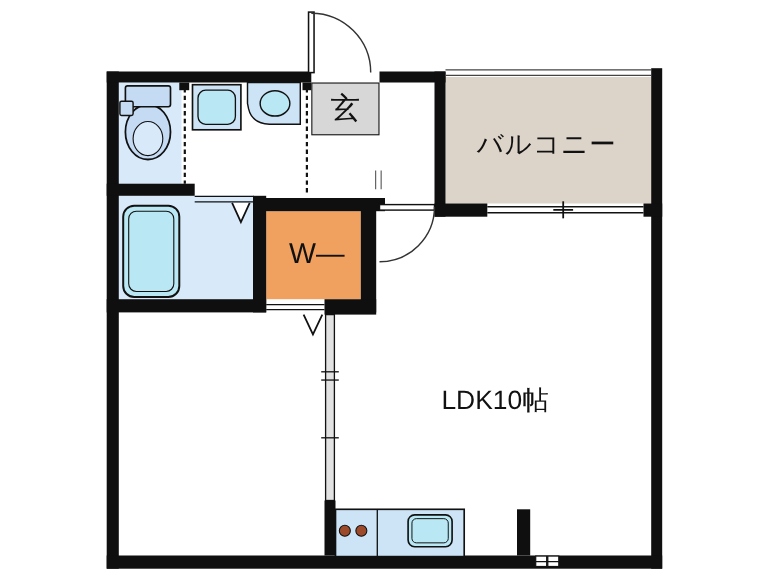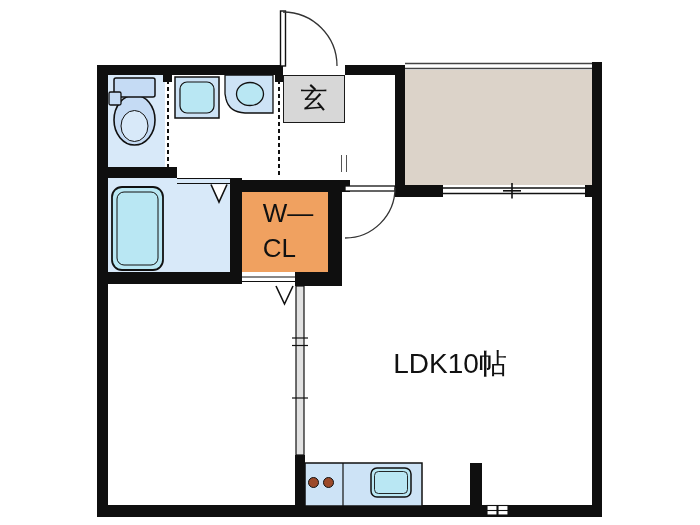--- a/index.html
+++ b/index.html
@@ -7,21 +7,21 @@
         font-family:"Liberation Sans","DejaVu Sans",sans-serif;}
   .floor{position:absolute;z-index:1;}
   .mat{position:absolute;z-index:2;box-sizing:border-box;border:1.5px solid #1a1a1a;}
   .wall{position:absolute;background:var(--wall,#0f0f0f);z-index:3;}
   svg.overlay{position:absolute;left:0;top:0;z-index:4;pointer-events:none;}
   .label{position:absolute;z-index:5;color:var(--label-text,#111);transform:translate(-50%,-50%);
          white-space:nowrap;line-height:1.3;}
   .lbl-entrance{font-size:27px;}
   .lbl-balcony{font-size:24px;letter-spacing:1px;}
   .lbl-wcl{font-size:26px;text-align:left;line-height:1.35;}
-  .lbl-room{font-size:28px;}
+  .lbl-room{font-size:24px;}
 </style>
 </head>
 <body>
 
 <div class="plan">
 
   <div class="floor" style="left:108px;top:75px;width:57px;height:92px;background:var(--wet-floor);"></div>
   <div class="floor" style="left:108px;top:178px;width:122px;height:94px;background:var(--wet-floor);"></div>
   <div class="floor" style="left:405px;top:70px;width:187px;height:115px;background:var(--balcony-floor);"></div>
   <div class="floor" style="left:242px;top:192px;width:86px;height:80px;background:var(--closet-fill);"></div>
@@ -133,19 +133,19 @@
     </g>
 
     <g>
       <rect x="487" y="505.5" width="10" height="9.5" fill="#fff" stroke="#111" stroke-width="1.1"></rect>
       <rect x="498" y="505.5" width="10" height="9.5" fill="#fff" stroke="#111" stroke-width="1.1"></rect>
       <line x1="487" y1="510.5" x2="508" y2="510.5" stroke="#111" stroke-width="1.1"></line>
     </g>
   </svg>
 
   <div class="label lbl-entrance" style="left:314px;top:99px;">玄</div>
+  <div class="label lbl-balcony" style="left:497px;top:132px;">バルコニー</div>
   <div class="label lbl-wcl" style="left:288px;top:231px;">
     <div>W—</div>
-    <div>CL</div>
   </div>
   <div class="label lbl-room" style="left:450px;top:364px;">LDK10帖</div>
 
 </div>
 
 </body></html>

